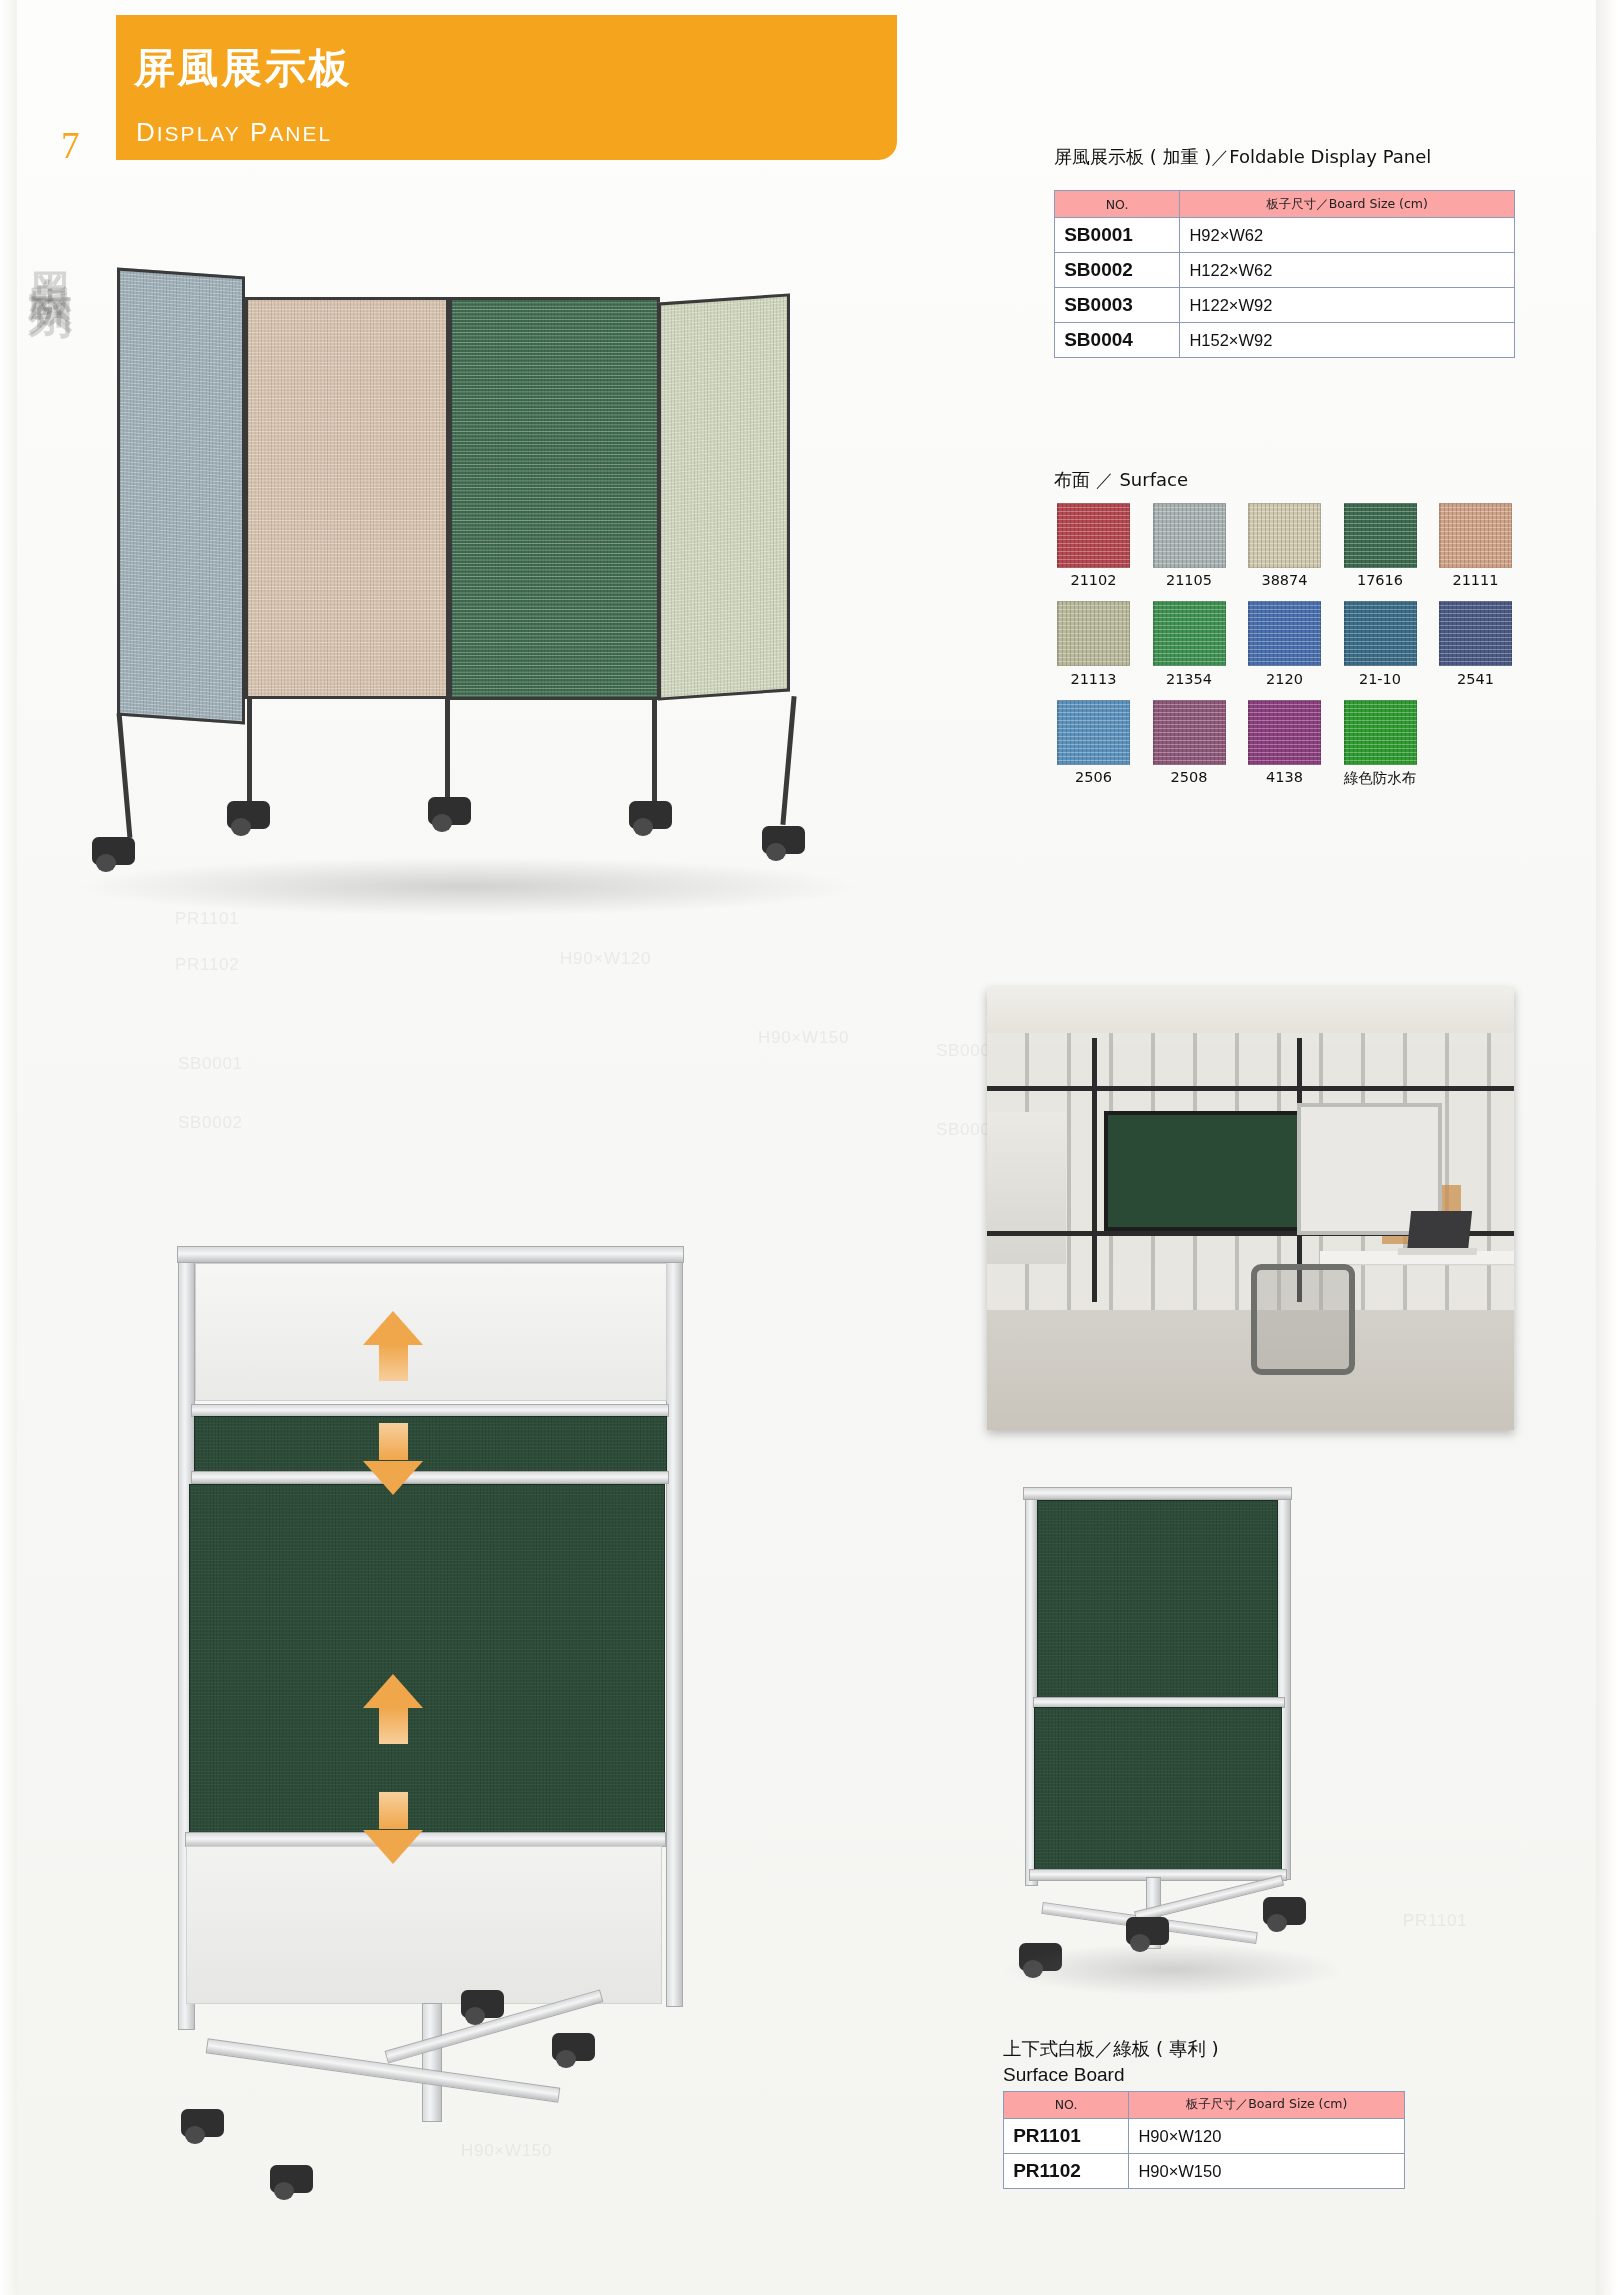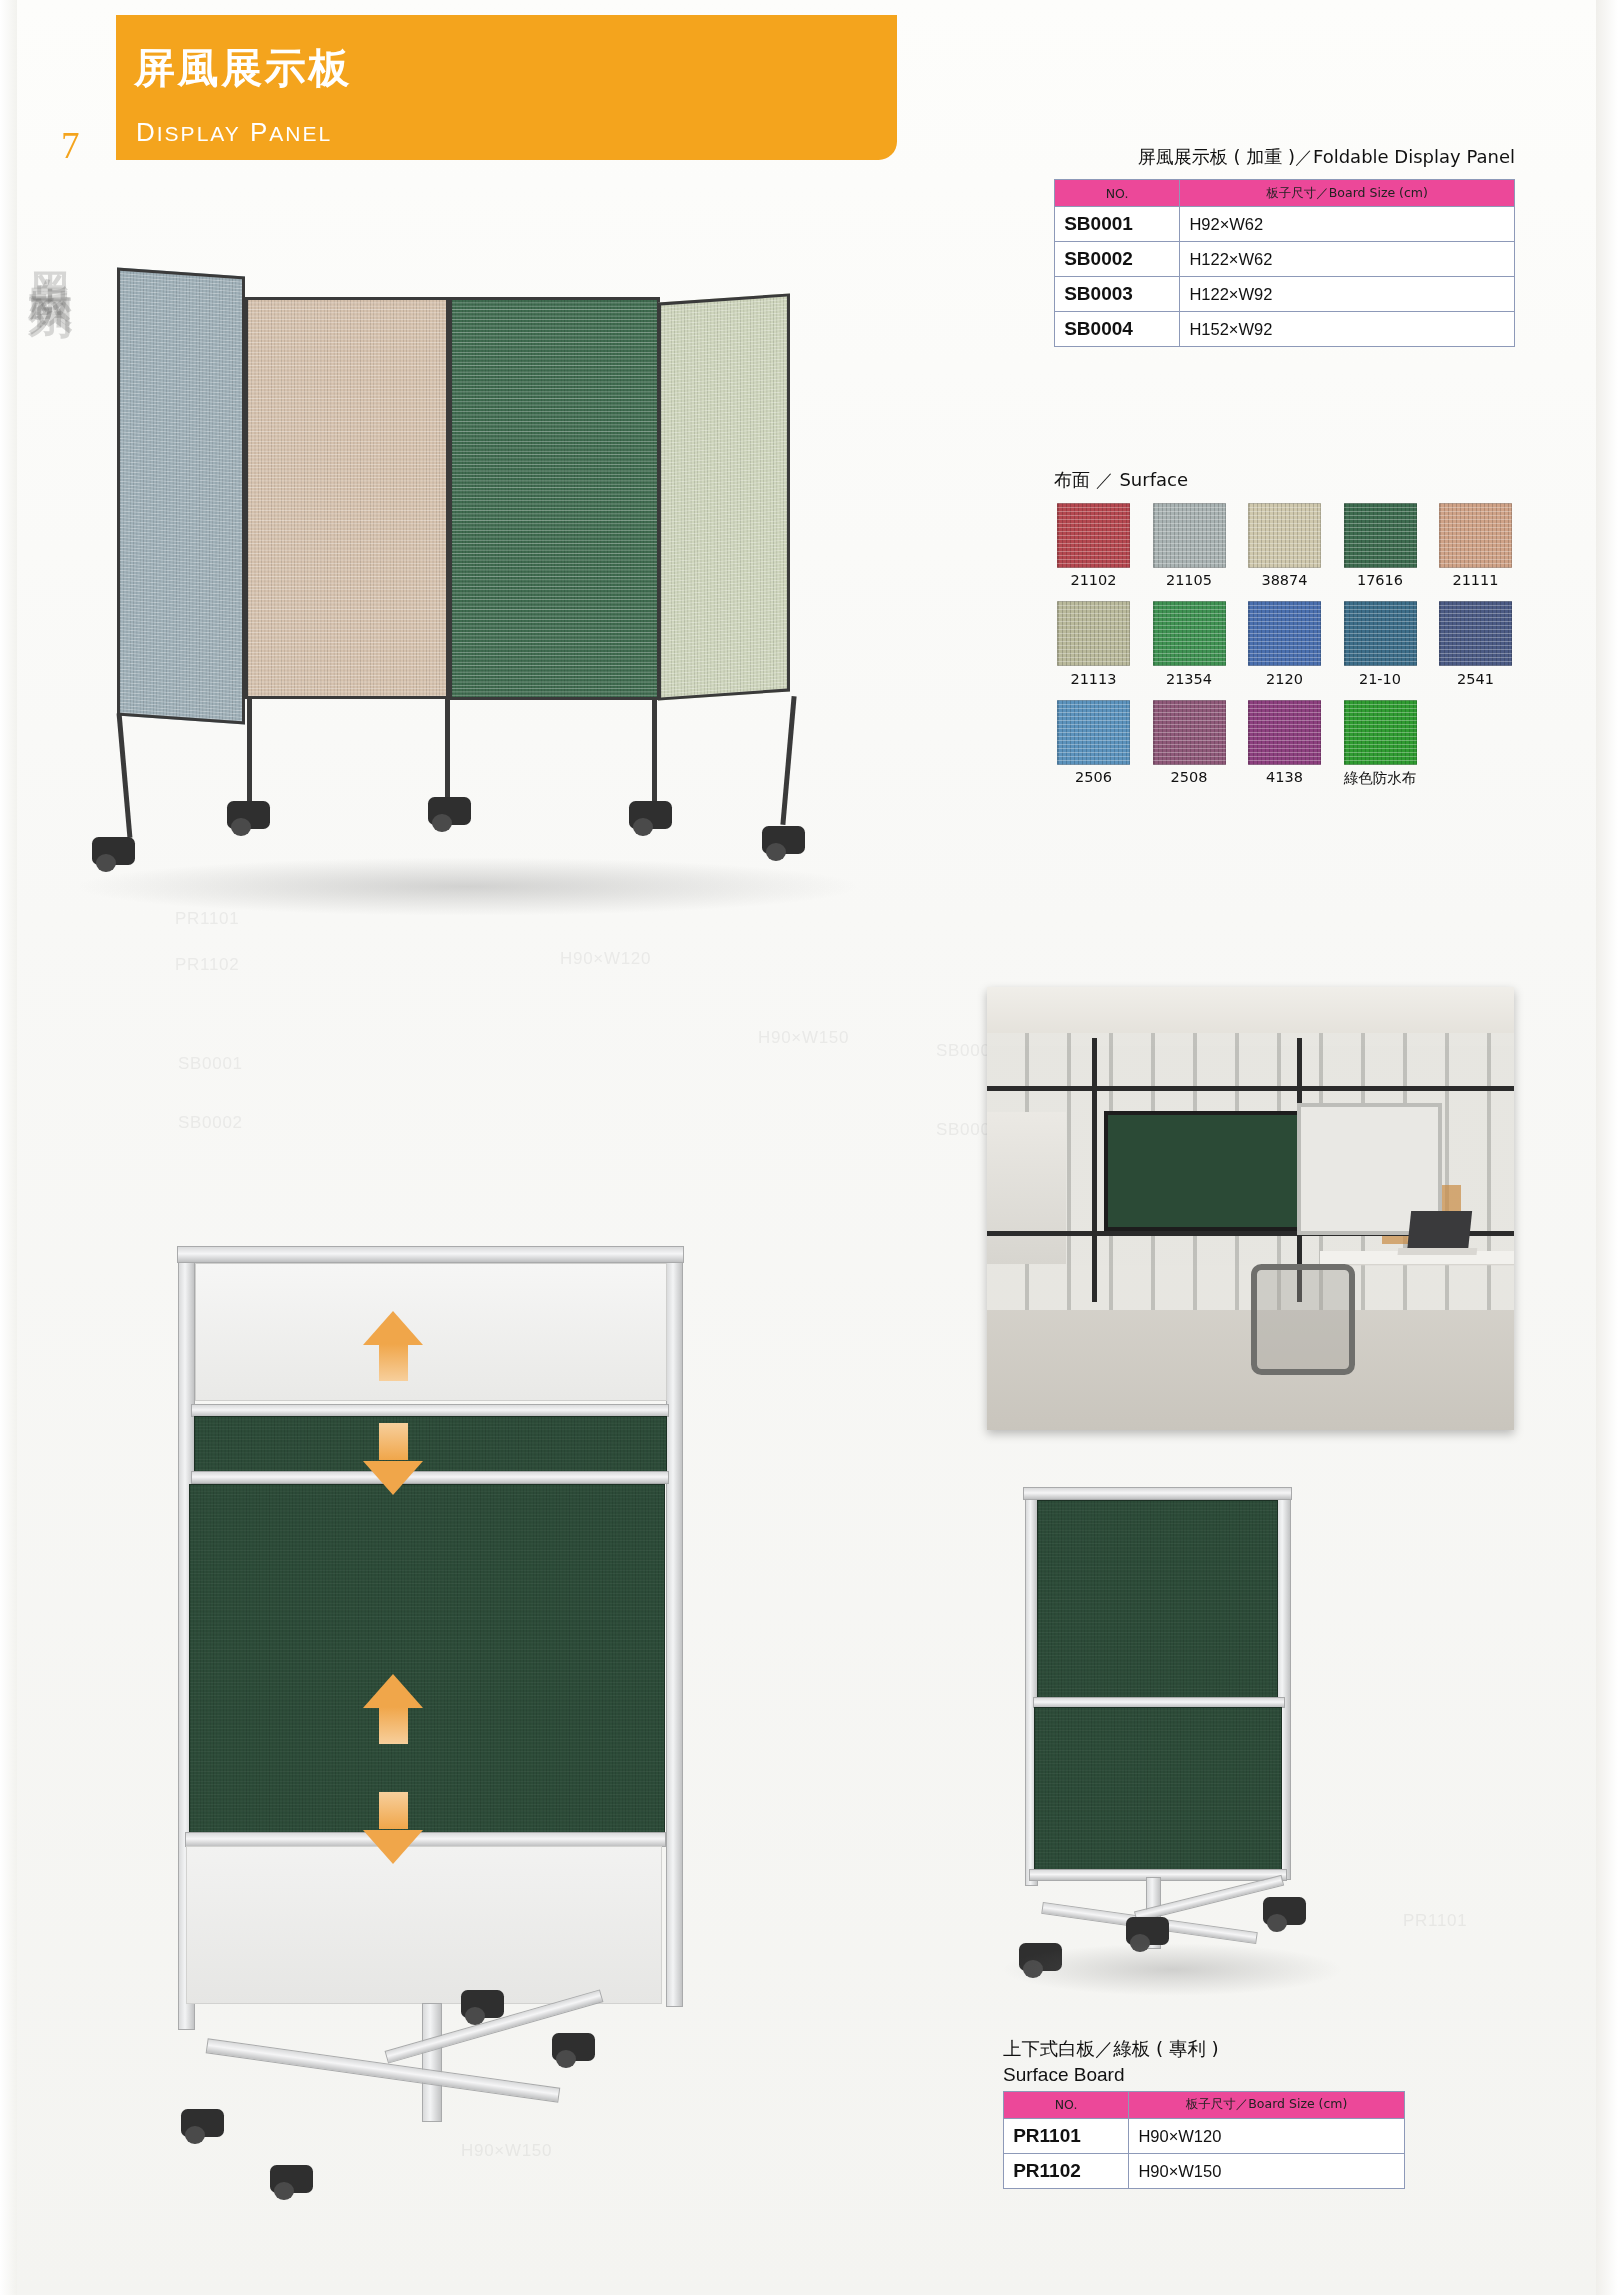--- a/index.html
+++ b/index.html
@@ -102,21 +102,21 @@
   table.spec {
     border-collapse: collapse;
     width: 100%;
     background: #fff;
   }
   table.spec th, table.spec td {
     border: 0.7px solid #8d99b8;
     text-align: left;
   }
   table.spec thead th {
-    background: #ec4899;
+    background: #fca5a5;
     font-size: 12.5px;
     font-weight: normal;
     color: #222;
     text-align: center;
     padding: 4.6px 2.6px;
     font-family: "DejaVu Sans", sans-serif;
     margin-top: 19px;
   }
   table.spec tbody td.code {
     font-size: 19px;
@@ -134,21 +134,21 @@
     border-bottom: 0.7px dotted #9aa4bf;
   }
   table.spec tbody tr:last-child td { border-bottom: 0.7px solid #8d99b8; }
 
   #foldable-table-wrap {
     position: absolute;
     left: 1054px;
     top: 145px;
     width: 461px;
   }
-  #foldable-table-wrap .table-title { margin-bottom: 10px; text-align: right; }
+  #foldable-table-wrap .table-title { margin-bottom: 21px; }
 
   
   #surface-section {
     position: absolute;
     left: 1054px;
     top: 468px;
     width: 461px;
   }
   #surface-section .table-title { margin-bottom: 10.5px; }
   .swatch-grid {

